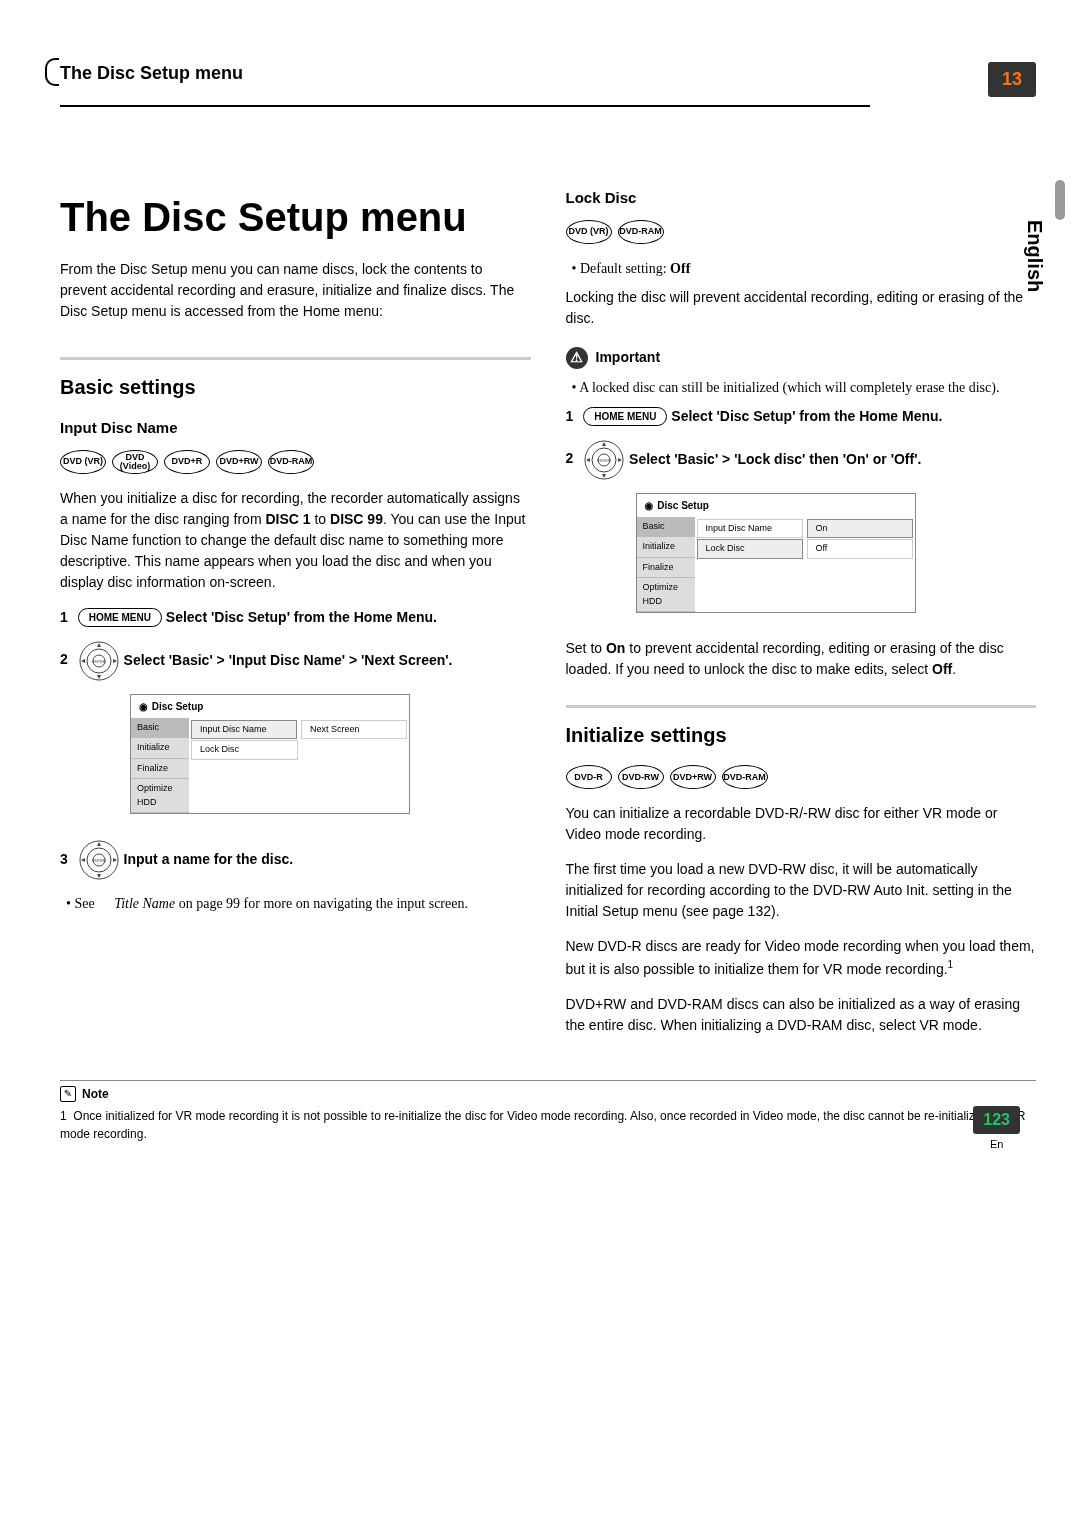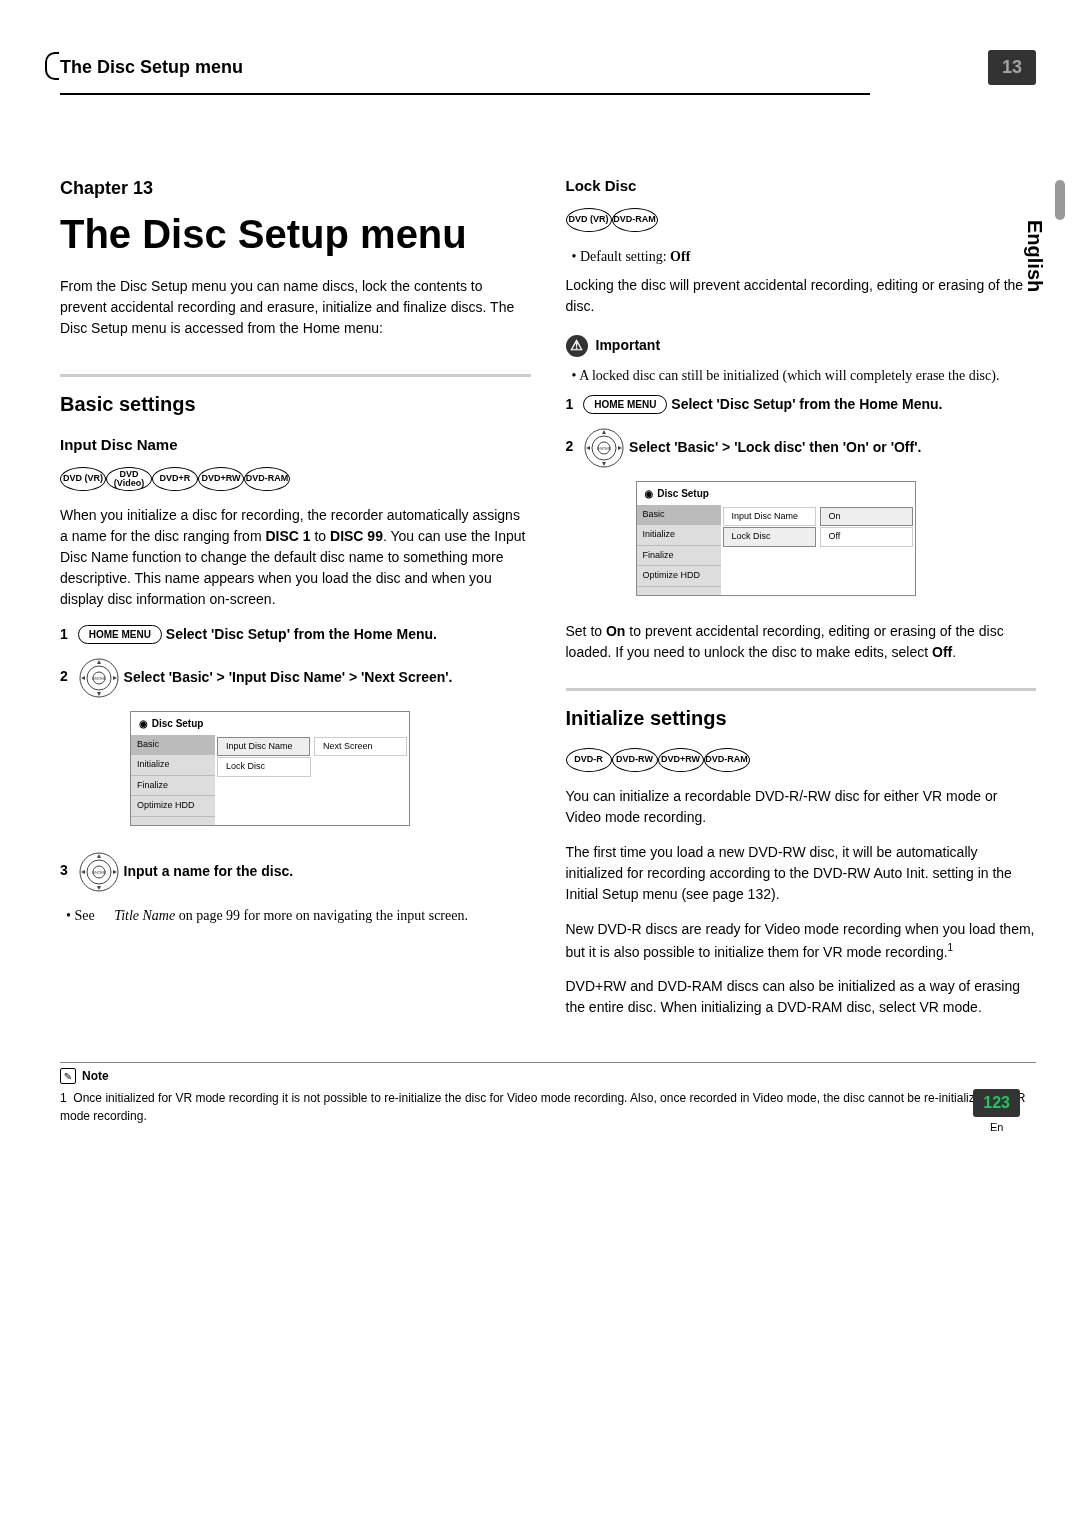--- a/index.html
+++ b/index.html
@@ -35,25 +35,26 @@
       width: 12px;
       height: 24px;
       border-left: 2px solid #000;
       border-top: 2px solid #000;
       border-bottom: 2px solid #000;
       border-top-left-radius: 10px;
       border-bottom-left-radius: 10px;
     }
     .page-badge {
       background: #333;
-      color: #a3a3a3;
+      color: #f97316;
       font-weight: bold;
       padding: 4px 14px;
       border-radius: 3px;
       font-size: 18px;
+      margin-top: 12px;
     }
     .header-line {
       border-bottom: 2px solid #000;
       margin-bottom: 80px;
       width: 83%;
     }
     .vertical-lang {
       position: absolute;
       right: 30px;
       top: 220px;
@@ -98,20 +99,21 @@
       font-weight: bold;
       margin-bottom: 15px;
     }
     h3 {
       font-size: 15px;
       font-weight: bold;
       margin-bottom: 10px;
     }
     .disc-badges {
       display: flex;
+      gap: 6px;
       margin-bottom: 14px;
       flex-wrap: wrap;
     }
     .disc-badge {
       border: 1px solid #000;
       border-radius: 50%;
       width: 46px;
       height: 24px;
       display: flex;
       align-items: center;
@@ -162,21 +164,21 @@
       font-weight: bold;
       display: flex;
       align-items: center;
       gap: 4px;
     }
     .menu-body {
       display: flex;
       min-height: 90px;
     }
     .menu-sidebar {
-      width: 84px;
+      width: 58px;
       background: #ddd;
     }
     .menu-sidebar-item {
       padding: 3px 6px;
       border-bottom: 1px solid #bbb;
       font-size: 9px;
     }
     .menu-sidebar-item.active {
       background: #bbb;
     }
@@ -275,21 +277,20 @@
     <div class="page-badge">13</div>
   </div>
   <div class="header-line"></div>
 
   <div class="lang-tab"></div>
   <div class="vertical-lang">English</div>
 
   <div class="columns">
 
     <div class="col">
-      <div class="chapter-label">Chapter 13</div>
       <h1>The Disc Setup menu</h1>
       <p class="intro-text">From the Disc Setup menu you can name discs, lock the contents to prevent accidental recording and erasure, initialize and finalize discs. The Disc Setup menu is accessed from the Home menu:</p>
 
       <div class="section-rule"></div>
       <h2>Basic settings</h2>
 
       <h3>Input Disc Name</h3>
       <div class="disc-badges">
         <span class="disc-badge">DVD (VR)</span>
         <span class="disc-badge">DVD (Video)</span>

